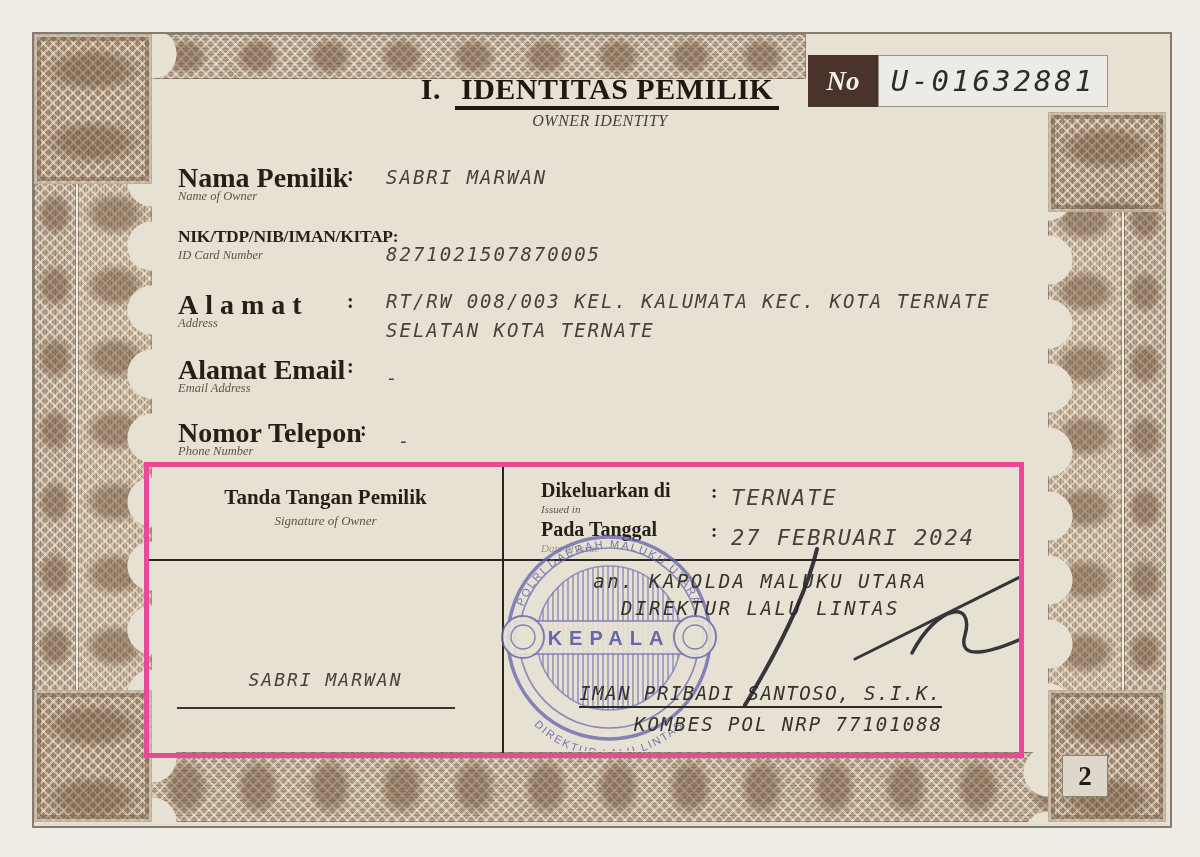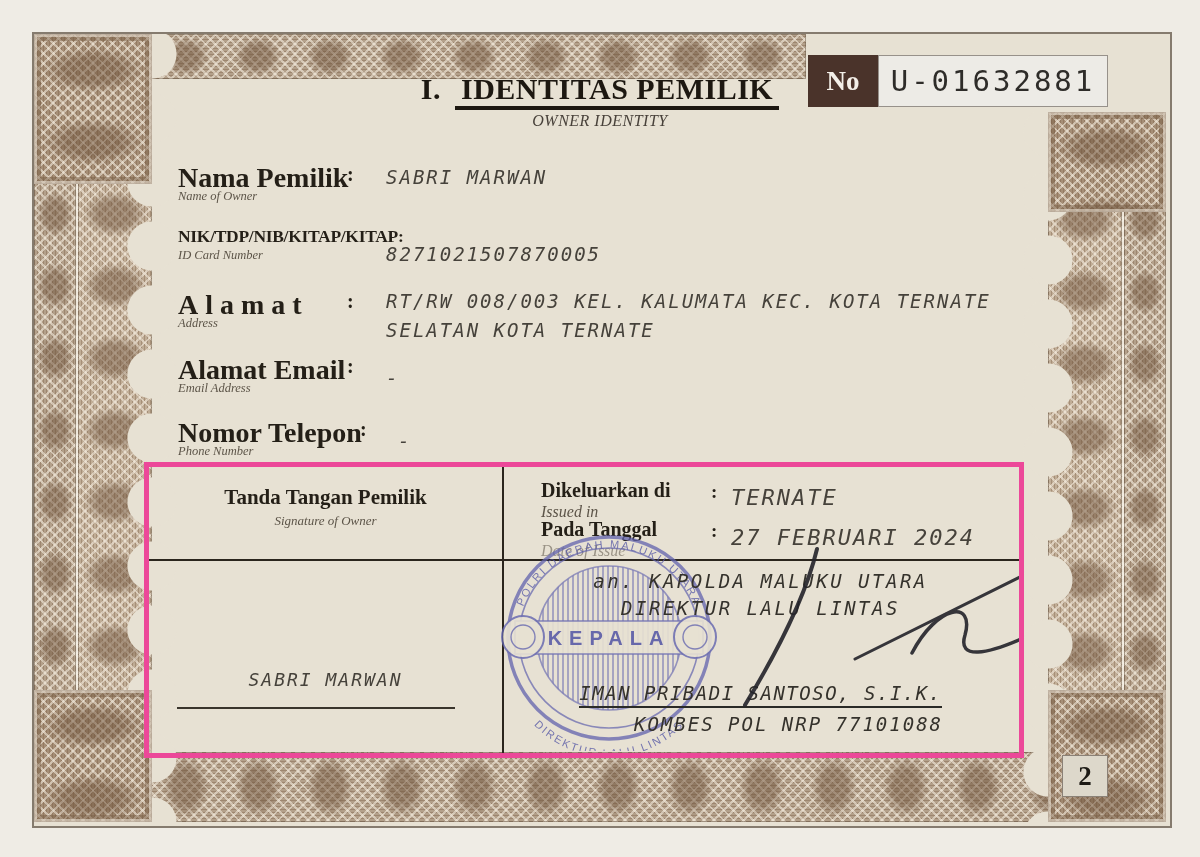--- a/index.html
+++ b/index.html
@@ -49,21 +49,21 @@
   .strip-left .col-inner::after{right:-26px;}
   .strip-right .col-inner::after{left:-26px;}
   .corner{position:absolute;background-color:#a58e76;
     box-shadow: inset 0 0 0 3px rgba(240,233,220,.55), inset 0 0 0 7px rgba(118,92,66,.45), inset 0 0 0 1px rgba(90,72,55,.5);}
   .corner-tl{left:34px;top:34px;width:118px;height:150px;}
   .corner-tr{left:1048px;top:112px;width:118px;height:100px;}
   .corner-bl{left:34px;top:690px;width:118px;height:132px;}
   .corner-br{left:1048px;top:690px;width:118px;height:132px;}
 
   
-  .no-plate{position:absolute;left:808px;top:55px;height:40px;display:flex;z-index:5;}
+  .no-plate{position:absolute;left:808px;top:55px;height:40px;display:flex;z-index:5;font-style:italic;}
   .no-box{width:70px;height:52px;background:#4a332a;color:#f3efe8;
     display:flex;align-items:center;justify-content:center;
     font-weight:bold;font-size:27px;font-family:"Liberation Serif", serif;}
   .no-num{width:228px;height:50px;background:#edebe6;border:1px solid #97918a;
     display:flex;align-items:center;justify-content:center;
     font-family:"DejaVu Sans Mono", monospace;font-size:29px;letter-spacing:3px;color:#2e2c29;}
 
   
   .title-wrap{position:absolute;left:150px;top:72px;width:900px;text-align:center;z-index:3;}
   .title-line{font-size:30px;font-weight:bold;color:#1d1811;letter-spacing:.5px;}
@@ -87,21 +87,21 @@
   .sig-vline{position:absolute;left:353px;top:0;bottom:0;width:2px;background:#2b251d;}
   .sig-hline{position:absolute;left:0;right:0;top:92px;height:2px;background:#2b251d;}
   .sig-left-head{position:absolute;left:0;top:18px;width:353px;text-align:center;}
   .sig-left-head .h1{font-weight:bold;font-size:21px;color:#241f17;}
   .sig-left-head .h2{font-style:italic;font-size:13px;color:#5c5448;margin-top:3px;}
   .owner-sign-name{position:absolute;left:0;top:202px;width:353px;text-align:center;
     font-family:"DejaVu Sans Mono", monospace;font-style:oblique;font-size:18px;
     letter-spacing:2px;color:#46423b;}
   .owner-sign-line{position:absolute;left:28px;top:240px;width:278px;height:2px;background:#3a352c;}
   .iss-label{position:absolute;left:392px;font-weight:bold;font-size:20px;color:#241f17;}
-  .iss-sub{position:absolute;left:392px;font-style:italic;font-size:16px;color:#5c5448;}
+  .iss-sub{position:absolute;left:392px;font-style:italic;font-size:11px;color:#5c5448;}
   .iss-colon{position:absolute;left:562px;font-weight:bold;font-size:19px;color:#241f17;}
   .iss-value{position:absolute;left:582px;font-family:"DejaVu Sans Mono", monospace;
     font-style:oblique;font-size:22px;letter-spacing:2px;color:#46423b;white-space:nowrap;}
   .official-block{position:absolute;left:353px;top:0;width:517px;text-align:center;
     font-family:"DejaVu Sans Mono", monospace;font-style:oblique;color:#35322c;}
   .ob-l1{position:absolute;left:0;width:100%;top:103px;font-size:19px;letter-spacing:2.5px;white-space:nowrap;}
   .ob-l2{position:absolute;left:0;width:100%;top:130px;font-size:19px;letter-spacing:2.5px;white-space:nowrap;}
   .ob-name{position:absolute;left:0;width:100%;top:215px;font-size:19px;letter-spacing:1.5px;white-space:nowrap;}
   .ob-name span{border-bottom:2px solid #2a2a26;padding-bottom:2px;}
   .ob-rank{position:absolute;left:0;width:100%;top:246px;font-size:19px;letter-spacing:2px;white-space:nowrap;padding-left:28px;}
@@ -147,21 +147,21 @@
   </div>
 
   <div class="field" style="top:163px">
     <div class="f-label">Nama Pemilik</div>
     <div class="f-sub" style="top:26px">Name of Owner</div>
     <div class="f-colon">:</div>
     <div class="f-value" style="top:3px">SABRI MARWAN</div>
   </div>
 
   <div class="field" style="top:227px">
-    <div class="f-label tight">NIK/TDP/NIB/KITAP/KITAP:</div>
+    <div class="f-label tight">NIK/TDP/NIB/IMAN/KITAP:</div>
     <div class="f-sub" style="top:21px">ID Card Number</div>
     <div class="f-value" style="top:16px">8271021507870005</div>
   </div>
 
   <div class="field" style="top:290px">
     <div class="f-label spread">Alamat</div>
     <div class="f-sub" style="top:26px">Address</div>
     <div class="f-colon">:</div>
     <div class="f-value" style="top:0px">RT/RW 008/003 KEL. KALUMATA KEC. KOTA TERNATE</div>
     <div class="f-value" style="top:29px">SELATAN KOTA TERNATE</div>

